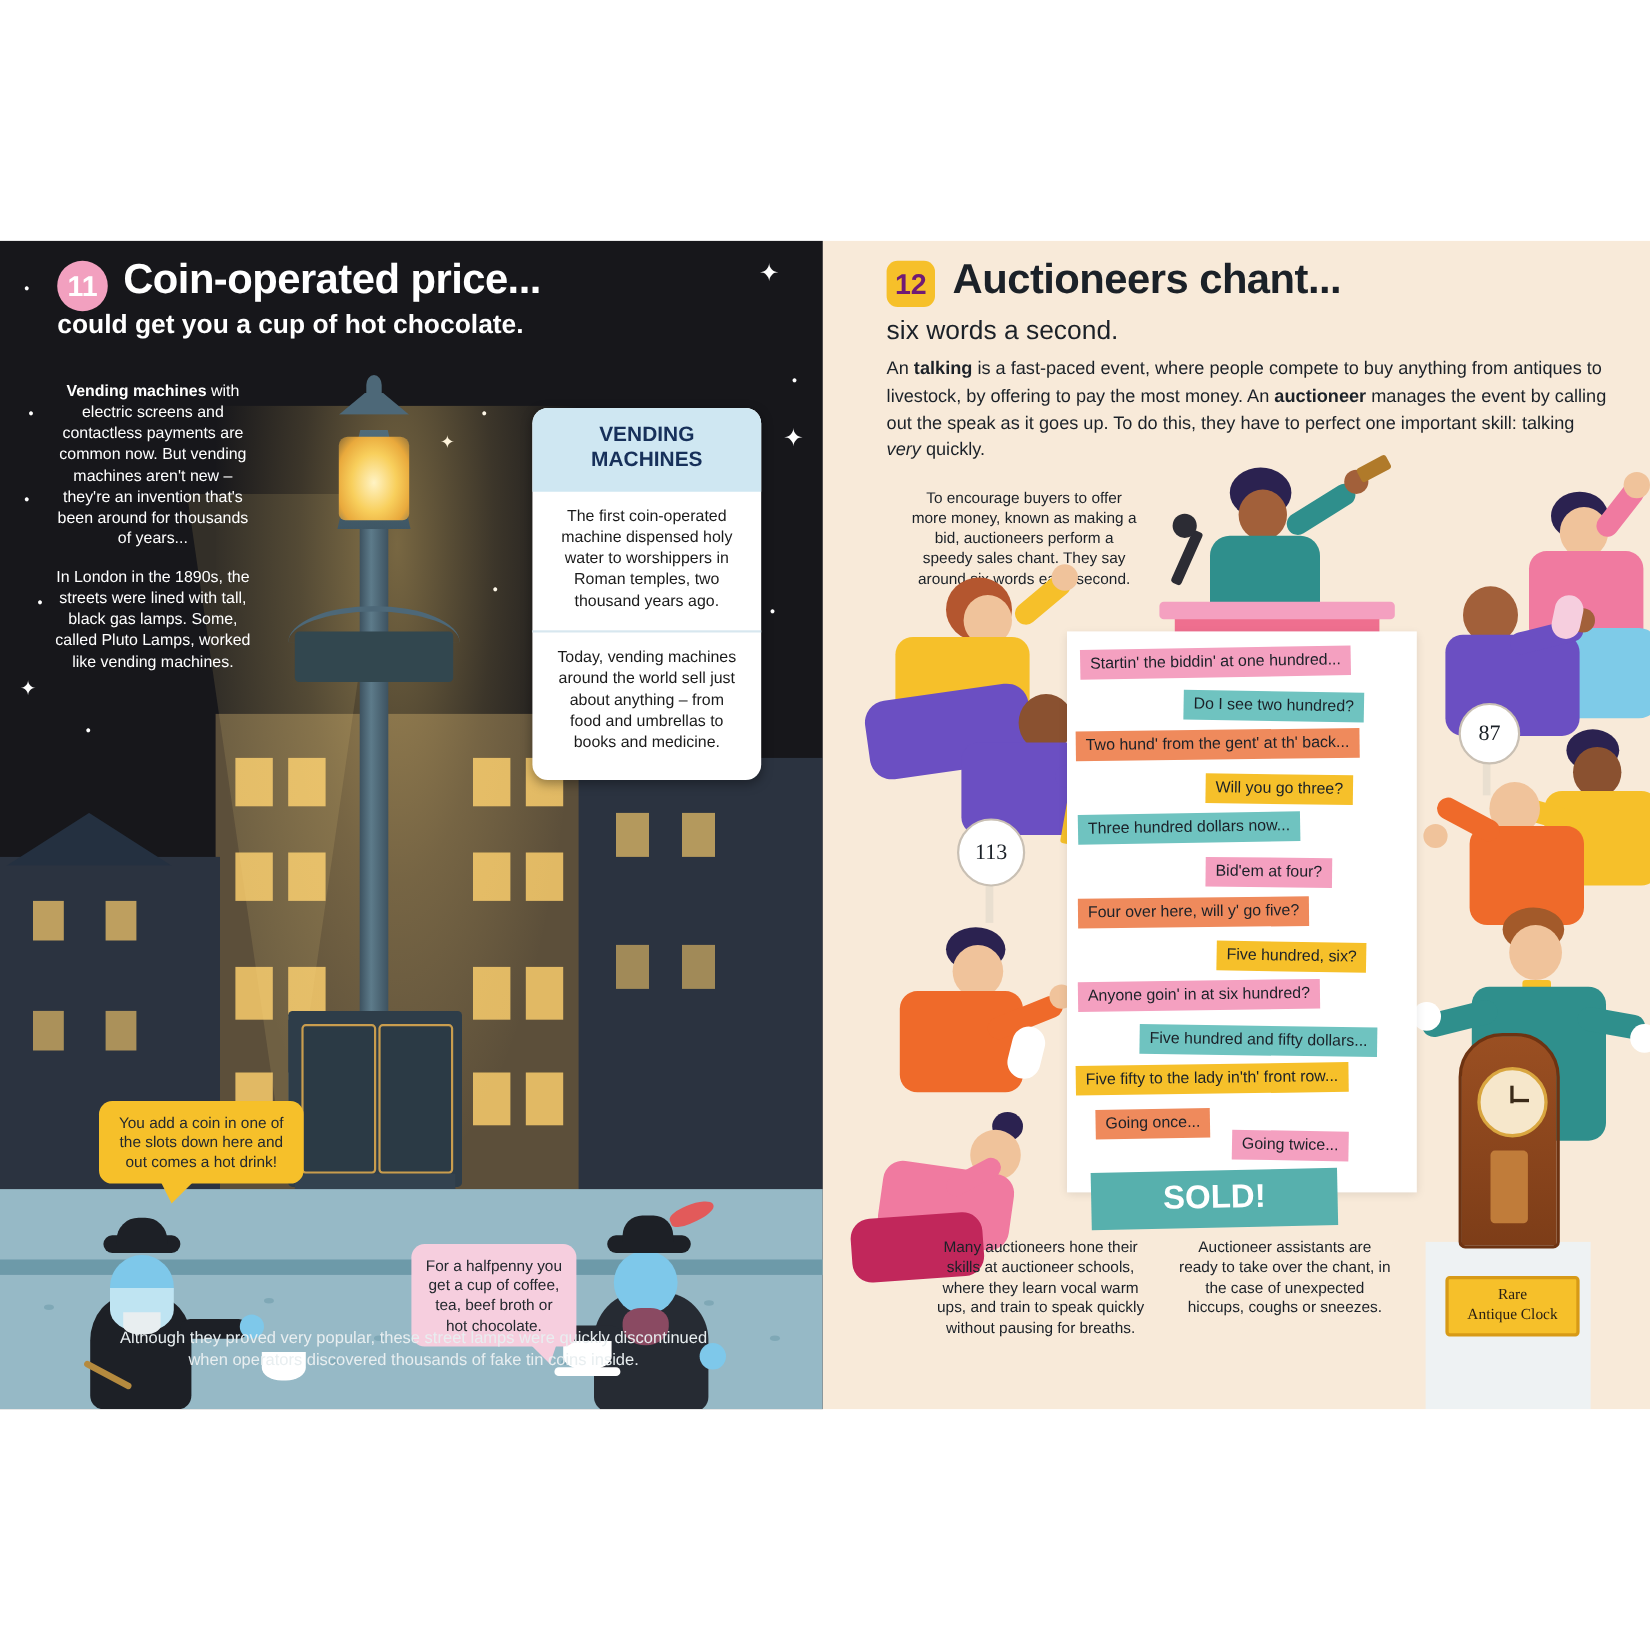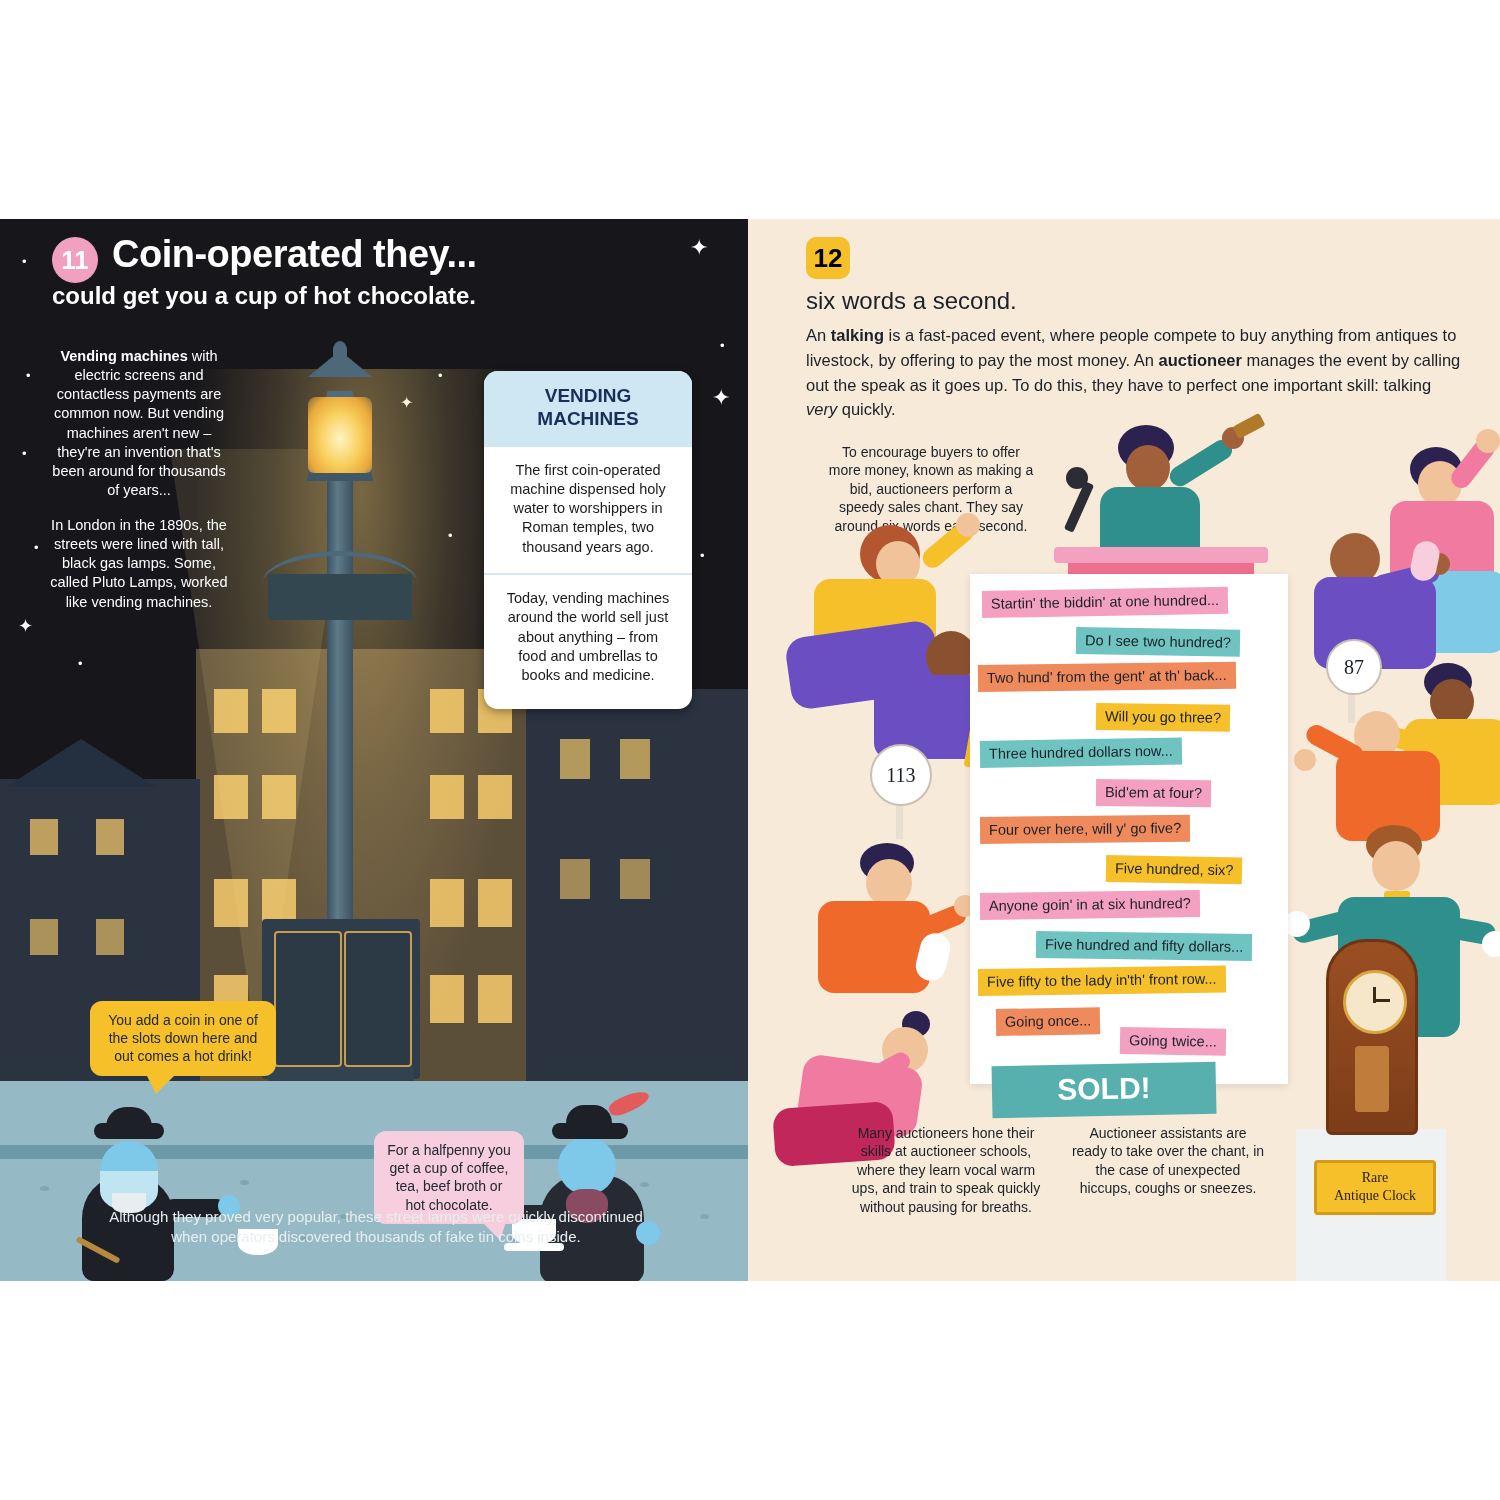--- a/index.html
+++ b/index.html
@@ -314,21 +314,21 @@
   .right-page {
     position: relative;
     width: 752px;
     height: 1062px;
     background: #f8ead9;
     overflow: hidden;
   }
   .r-badge {
     left: 58px; top: 18px;
     background: #f6c02a;
-    color: #000000;
+    color: #701a75;
     border-radius: 10px;
     width: 44px; height: 42px;
   }
   .headline-r {
     position: absolute;
     left: 118px; top: 14px;
     color: #1b2128;
     font-size: 38px;
     font-weight: bold;
     letter-spacing: -0.5px;
@@ -570,21 +570,21 @@
       <div class="blob" style="left:70px;top:80px;width:42px;height:34px;background:#8a4a62;border-radius:40% 40% 50% 50%;"></div>
       <div class="limb" style="left:12px;top:96px;width:56px;height:18px;background:#262b33;"></div>
       <div class="blob" style="left:2px;top:92px;width:22px;height:22px;background:#7ec8ea;"></div>
       <div class="cup" style="left:16px;top:110px;width:44px;height:26px;"></div>
       <div class="blob" style="left:8px;top:134px;width:60px;height:8px;background:#ffffff;border-radius:4px;"></div>
       <div class="blob" style="left:140px;top:112px;width:24px;height:24px;background:#7ec8ea;"></div>
     </div>
     <div class="cup" style="left:238px;top:1010px;width:40px;height:26px;"></div>
 
     <div class="num-badge l-badge">11</div>
-    <div class="headline-l">Coin-operated they...</div>
+    <div class="headline-l">Coin-operated price...</div>
     <div class="subhead-l">could get you a cup of hot chocolate.</div>
 
     <div class="left-body">
       <p><b>Vending machines</b><span> with electric screens and contactless payments are common now. But vending machines aren't new – they're an invention that's been around for thousands of years...</span></p>
       <p>In London in the 1890s, the streets were lined with tall, black gas lamps. Some, called Pluto Lamps, worked like vending machines.</p>
     </div>
 
     <div class="vm-card">
       <div class="vm-head">VENDING MACHINES</div>
       <div class="vm-item">The first coin-operated machine dispensed holy water to worshippers in Roman temples, two thousand years ago.</div>
@@ -593,20 +593,21 @@
 
     <div class="bubble bubble-pink">For a halfpenny you get a cup of coffee, tea, beef broth or hot chocolate.</div>
     <div class="bubble bubble-yellow">You add a coin in one of the slots down here and out comes a hot drink!</div>
 
     <div class="caption-l">Although they proved very popular, these street lamps were quickly discontinued when operators discovered thousands of fake tin coins inside.</div>
   </div>
 
   <div class="right-page">
 
     <div class="num-badge r-badge">12</div>
+    <div class="headline-r">Auctioneers chant...</div>
     <div class="subhead-r">six words a second.</div>
 
     <div class="intro-r">
       <span>An </span><b>talking</b><span> is a fast-paced event, where people compete to buy anything from antiques to livestock, by offering to pay the most money.</span>
       <span>An </span><b>auctioneer</b><span> manages the event by calling out the speak as it goes up. To do this, they have to perfect one important skill: talking </span><i>very</i><span> quickly.</span>
     </div>
 
     <div class="note note-top">To encourage buyers to offer more money, known as making a bid, auctioneers perform a speedy sales chant. They say around six words each second.</div>
 
     <div class="person" style="left:300px;top:200px;width:260px;height:190px;">

